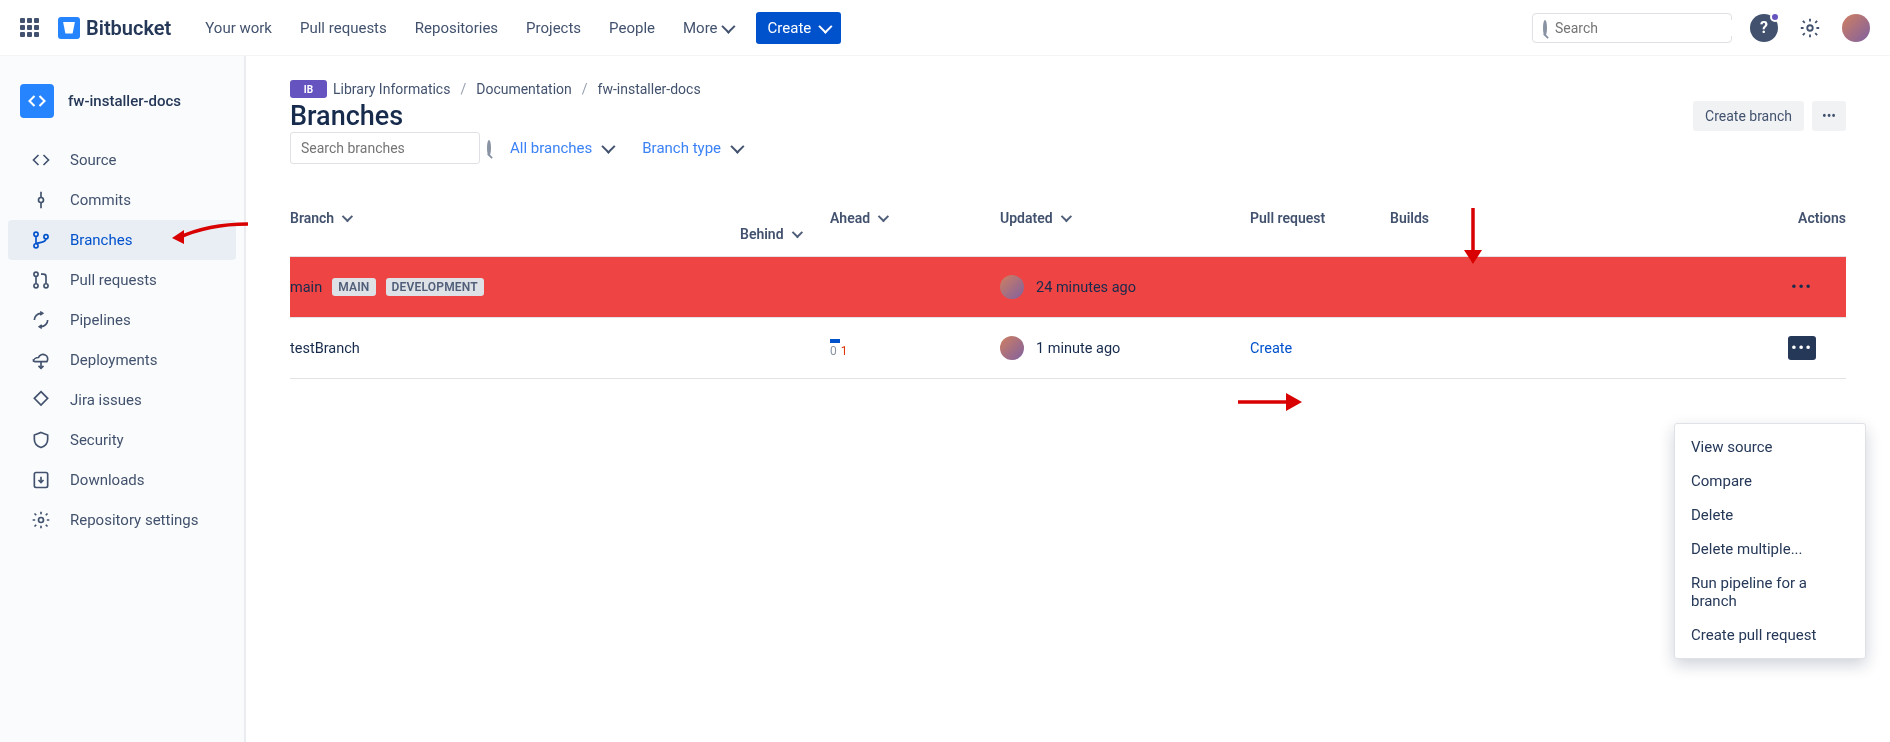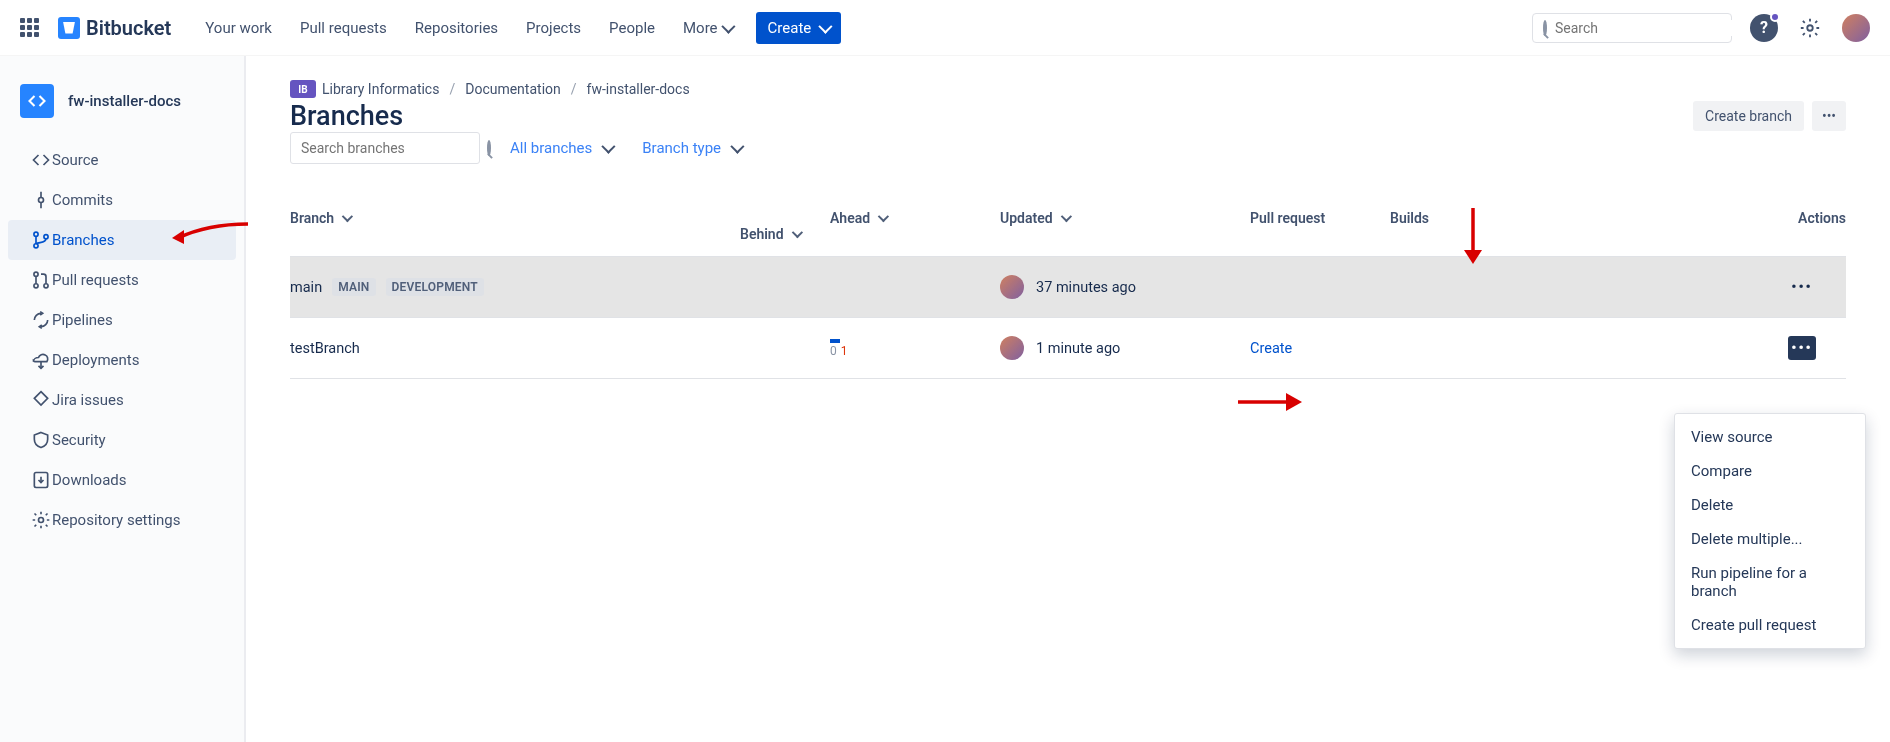--- a/index.html
+++ b/index.html
@@ -30,32 +30,32 @@
     .avatar { width:28px; height:28px; border-radius:50%; background:linear-gradient(135deg,#d08060,#8060a0); }
 
     
     .layout { display:flex; height:calc(100% - 56px); }
     .sidebar { width:246px; border-right:2px solid #EBECF0; background:#FAFBFC; padding:18px 0 0 0; }
     .repo-head { display:flex; align-items:center; gap:14px; padding:10px 20px 20px; }
     .repo-icon { width:34px; height:34px; background:#2684FF; border-radius:4px; display:flex; align-items:center; justify-content:center; color:#fff; font-size:16px; font-weight:700; }
     .repo-icon svg { width:20px; height:20px; stroke:#fff; fill:none; stroke-width:2.5; }
     .repo-name { font-size:15px; font-weight:500; color:#253858; }
     .side-items { display:flex; flex-direction:column; padding:2px 0; }
-    .side-item { display:flex; align-items:center; gap:0; padding:10px 22px; font-size:15px; color:#42526E; cursor:pointer; border-radius:4px; margin:0 8px; }
+    .side-item { display:flex; align-items:center; gap:18px; padding:10px 22px; font-size:15px; color:#42526E; cursor:pointer; border-radius:4px; margin:0 8px; }
     .side-item.active { background:#E9EEF5; color:#0052CC; }
     .side-ic { width:22px; display:flex; justify-content:center; }
     .side-ic svg { width:20px; height:20px; fill:none; stroke:#42526E; stroke-width:2; }
     .side-item.active svg { stroke:#0052CC; }
 
     
     .main { flex:1; padding:24px 44px 24px 44px; position:relative; }
     .crumbs { display:flex; align-items:center; gap:10px; font-size:14px; color:#42526E; }
     .crumbs .sep { color:#97A0AF; }
     .crumb { cursor:pointer; display:flex; align-items:center; gap:6px; }
-    .crumb-ic { width:26px; height:18px; background:#6554C0; border-radius:3px; font-size:10px; color:#fff; display:flex; align-items:center; justify-content:center; font-weight:700; }
+    .crumb-ic { width:37px; height:18px; background:#6554C0; border-radius:3px; font-size:10px; color:#fff; display:flex; align-items:center; justify-content:center; font-weight:700; }
     .page-head { display:flex; align-items:center; justify-content:space-between; margin-top:2px; }
     .page-title { font-size:27px; font-weight:500; color:#172B4D; }
     .head-actions { display:flex; gap:8px; }
     .btn-gray { background:#F1F2F4; color:#42526E; padding:7px 12px; border-radius:3px; font-size:14px; cursor:pointer; }
     .btn-dots { width:34px; display:flex; align-items:center; justify-content:center; }
 
     .filters { display:flex; align-items:center; gap:30px; }
     .filter-search { display:flex; align-items:center; border:1px solid #DFE1E6; border-radius:3px; padding:7px 10px; width:190px; gap:8px; }
     .filter-search input { border:none; outline:none; font-size:14px; flex:1; }
     .filter-dd { display:flex; align-items:center; gap:10px; font-size:15px; color:#3b82f6; cursor:pointer; }
@@ -65,34 +65,34 @@
     .col-branch { flex:0 0 450px; display:flex; align-items:center; gap:4px;}
     .col-behind { flex:0 0 90px; display:flex; align-items:center; gap:4px;margin-top:32px;}
     .col-ahead  { flex:0 0 170px; display:flex; align-items:center; gap:4px;}
     .col-updated{ flex:0 0 250px; display:flex; align-items:center; gap:4px;}
     .col-pr     { flex:0 0 140px;}
     .col-builds { flex:0 0 90px;}
     .col-actions{ flex:0 0 58px; text-align:right; margin-left:auto;}
     .sort-chev { width:8px; height:8px; border-right:2px solid #505F79; border-bottom:2px solid #505F79; transform:rotate(45deg) translateY(-2px); display:inline-block; margin-left:4px;}
 
     .trow { display:flex; align-items:center; padding:14px 0; border-bottom:1px solid #E0E2E6; font-size:14.5px; color:#172B4D; }
-    .trow.main { background:#e5e5e5; }
+    .trow.main { background:#ef4444; }
     .tag { background:#DEE1E6; color:#505F79; font-size:12px; font-weight:600; padding:2px 6px; border-radius:3px; margin-left:6px; letter-spacing:.2px;}
     .small-avatar { width:24px; height:24px; border-radius:50%; background:linear-gradient(135deg,#d08060,#8060a0); margin-right:8px; display:inline-block; vertical-align:middle;}
     .link { color:#0052CC; cursor:pointer; }
     .dots-btn { width:28px; height:24px; display:flex; align-items:center; justify-content:center; cursor:pointer; border-radius:3px; letter-spacing:2px; font-weight:700; }
     .dots-btn.dark { background:#253858; color:#fff; }
     .ahead-marker { display:flex; flex-direction:column; align-items:flex-start; gap:1px; }
     .ahead-bar { width:10px; height:4px; background:#0052CC; }
     .ahead-nums { font-size:12px; }
     .ahead-nums .b { color:#8993A4; margin-right:4px;}
     .ahead-nums .a { color:#DE350B; }
 
     
-    .menu { position:absolute; right:24px; top:357px; width:192px; background:#fff; border:1px solid #DFE1E6; border-radius:3px; box-shadow:0 6px 16px rgba(9,30,66,.2); padding:6px 0; }
+    .menu { position:absolute; right:24px; top:367px; width:192px; background:#fff; border:1px solid #DFE1E6; border-radius:3px; box-shadow:0 6px 16px rgba(9,30,66,.2); padding:6px 0; }
     .menu-item { padding:8px 16px; font-size:15px; color:#253858; cursor:pointer; }
 
     
     .arrow-svg { position:absolute; pointer-events:none; }
   </style>
 </head>
 <body>
 
 <div class="topnav">
   <div class="apps">
@@ -324,21 +324,21 @@
           <div class="trow main">
             <div class="col-branch">
               <span>main</span>
               <span class="tag">MAIN</span>
               <span class="tag">DEVELOPMENT</span>
             </div>
             <div class="col-behind"></div>
             <div class="col-ahead"></div>
             <div class="col-updated">
               <span class="small-avatar"></span>
-              <span>37 minutes ago</span>
+              <span>24 minutes ago</span>
             </div>
             <div class="col-pr"></div>
             <div class="col-builds"></div>
             <div class="col-actions">
               <span class="dots-btn">•••</span>
             </div>
           </div>
           <div class="trow">
             <div class="col-branch">
               <span>testBranch</span>

